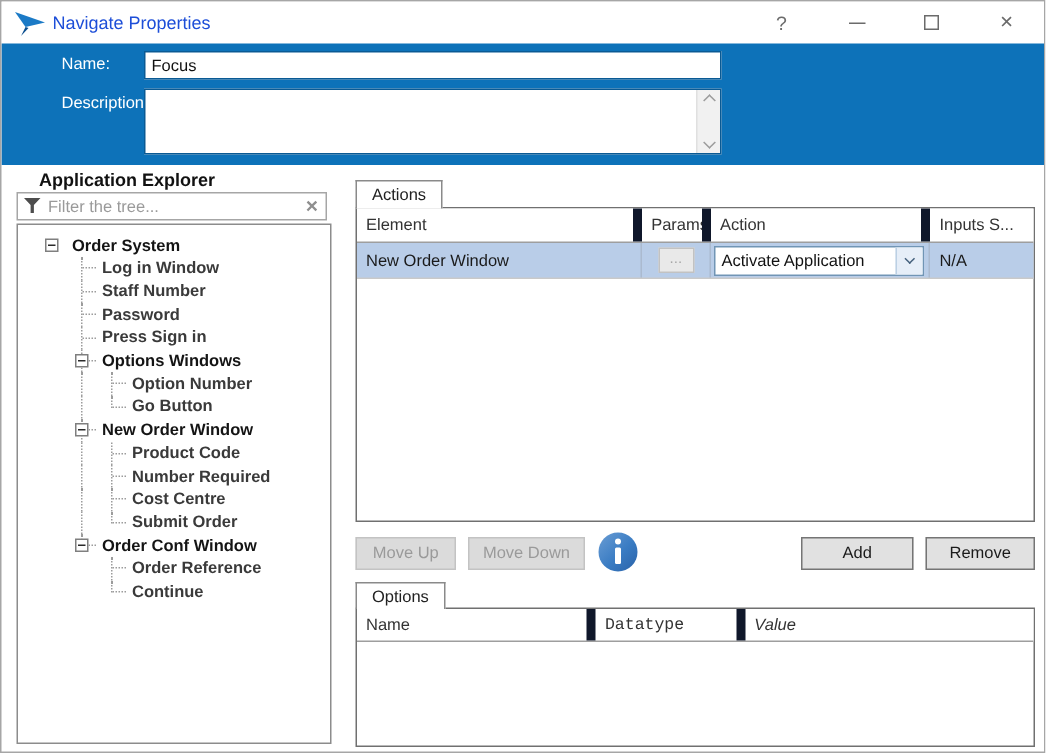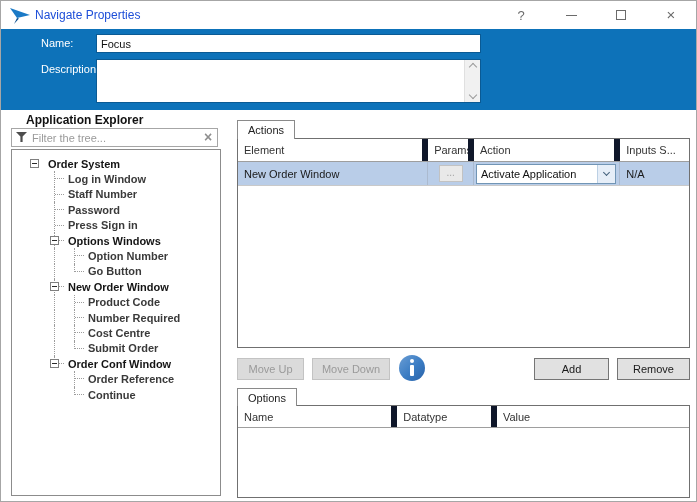--- a/index.html
+++ b/index.html
@@ -285,18 +285,18 @@
   <div class="btn btn-remove">
     <span>Remove</span>
   </div>
 
   <div class="tab tab-inputs">
     <span>Options</span>
   </div>
   <div class="grid inputs-grid" id="inputs-grid">
       <div class="grid-header">
         <div class="hcell" style="width: 160px;">Name</div>
-        <div class="hcell" style="width: 100px;">Datatype</div>
-        <div class="hcell" style="width: 193px;">Value</div>
+        <div class="hcell" style="width: 100px; font-family: Liberation Mono, monospace;">Datatype</div>
+        <div class="hcell" style="width: 193px; font-style: italic;">Value</div>
       </div>
     </div>
 
 </div>
 
 </body></html>

